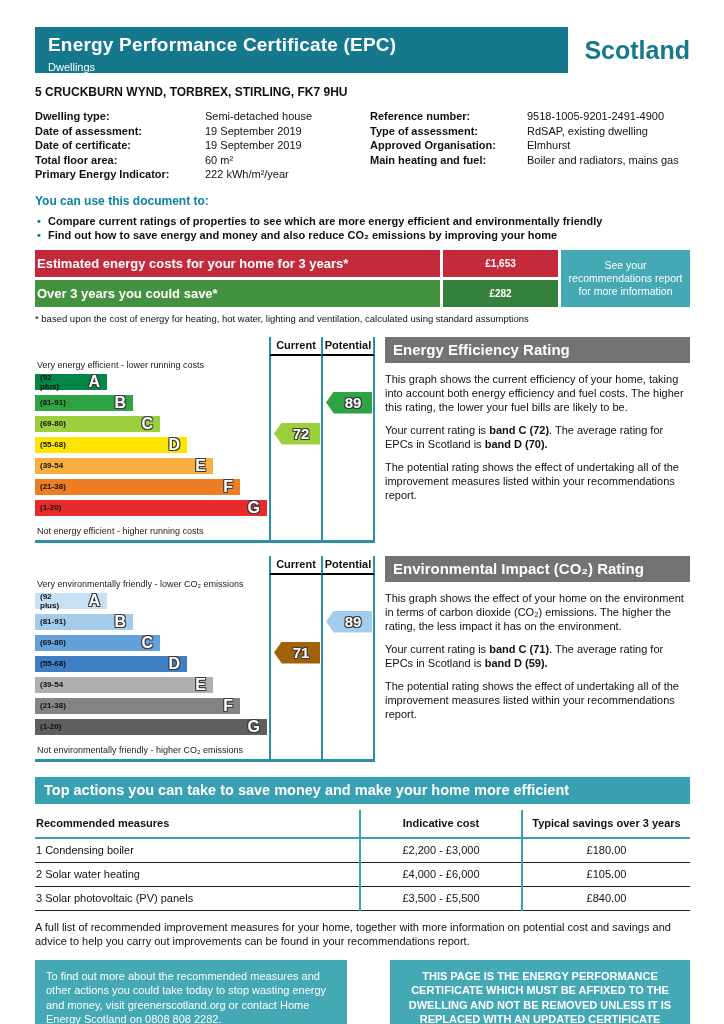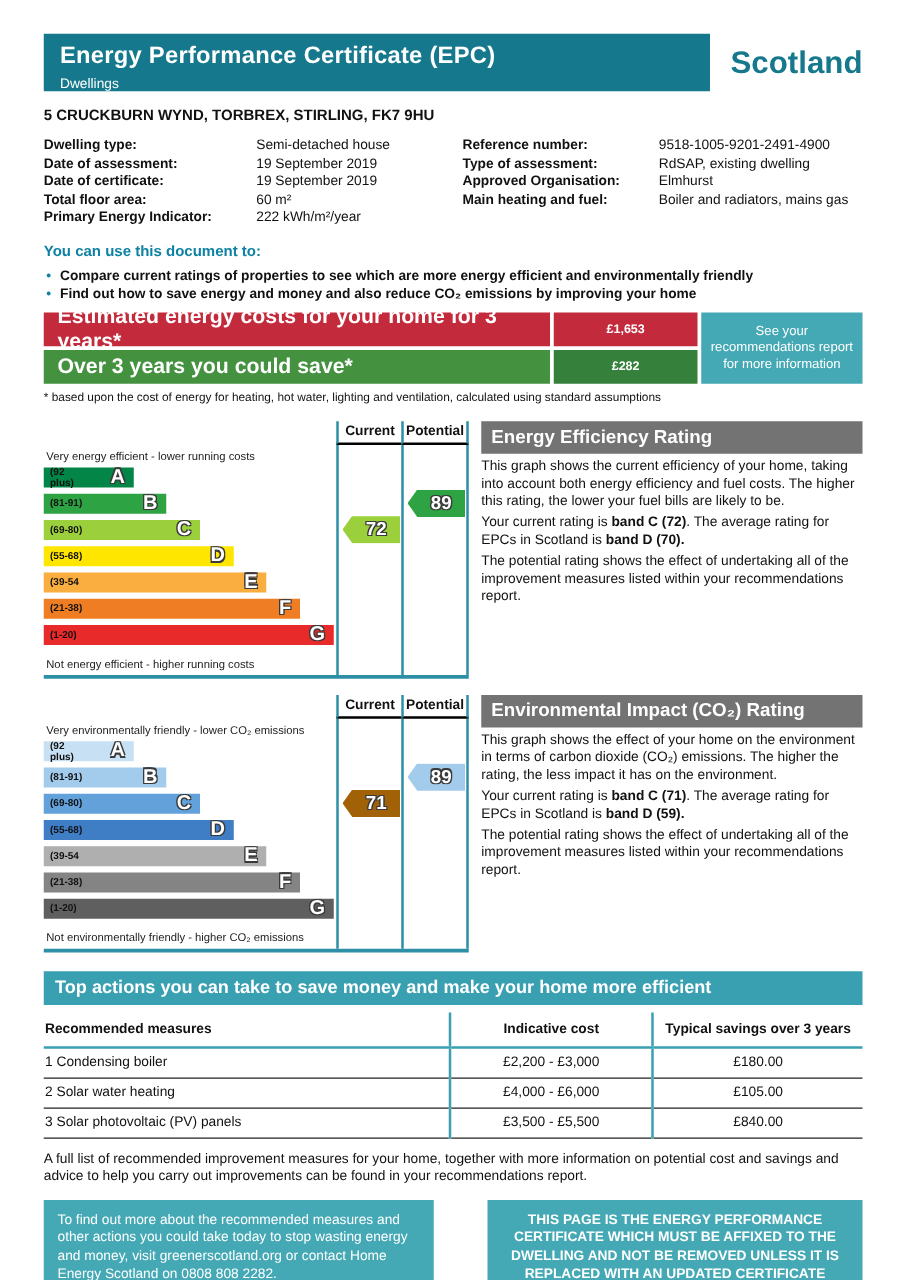--- a/index.html
+++ b/index.html
@@ -31,21 +31,21 @@
 
   
   .usage { margin-top:12px; }
   .usage-h { color:#0E82A3; font-size:12px; font-weight:bold; }
   .usage ul { list-style:none; margin-top:6px; }
   .usage li { position:relative; padding-left:13px; font-size:11px; font-weight:bold; line-height:14px; }
   .usage li::before { content:"•"; position:absolute; left:2px; color:#0E82A3; }
 
   
   .costs { margin-top:8px; display:grid; grid-template-columns:405px 115px 129px; grid-template-rows:27px 27px; gap:3px; }
-  .cost-label { color:#fff; font-size:17px; font-weight:bold; display:flex; align-items:center; padding-left:11px; }
+  .cost-label { color:#fff; font-size:13px; font-weight:bold; display:flex; align-items:center; padding-left:2px; }
   .cost-value { color:#fff; font-size:10px; font-weight:bold; display:flex; align-items:center; justify-content:center; }
   .bg-red { background:#C32B3C; }
   .bg-green { background:#44913F; }
   .bg-green2 { background:#35813B; }
   .cost-info { grid-column:3; grid-row:1 / 3; background:#44A8B5; color:#fff; font-size:10.5px;
                display:flex; align-items:center; justify-content:center; text-align:center; line-height:13px; padding:2px 6px; }
   .footnote { font-size:9.5px; margin-top:6px; color:#111; }
 
   
   .rating-section { display:flex; margin-top:13px; }
@@ -67,28 +67,28 @@
   .eb0{background:#028546}.eb1{background:#2DA343}.eb2{background:#9CCF3C}.eb3{background:#FFE600}
   .eb4{background:#FAAE3F}.eb5{background:#EF7D23}.eb6{background:#E92A2A}
   .cb0{background:#C8E0F4}.cb1{background:#A3CBEC}.cb2{background:#63A1DB}.cb3{background:#3F7EC5}
   .cb4{background:#AFAFAF}.cb5{background:#848484}.cb6{background:#5F5F5F}
   .side-col { position:relative; border-left:2px solid #2D8FA5; }
   .side-col.last { border-right:2px solid #2D8FA5; }
   .arrow { position:absolute; left:3px; width:46px; height:22px; display:flex; align-items:center; justify-content:center;
            padding-left:8px; clip-path:polygon(17% 0,100% 0,100% 100%,17% 100%,0 50%);
            color:#fff; font-size:15px; font-weight:bold;
            text-shadow:-1px -1px 0 #3a3a3a,1px -1px 0 #3a3a3a,-1px 1px 0 #3a3a3a,1px 1px 0 #3a3a3a; }
-  .at-b { top:36px; } .at-c { top:57px; }
+  .at-b { top:36px; } .at-c { top:67px; }
   .arr-cur-e{background:#9CCF3C} .arr-pot-e{background:#2DA343}
   .arr-cur-c{background:#a16207} .arr-pot-c{background:#A3CBEC}
 
   
   .panel { width:305px; margin-left:10px; }
   .panel-title { background:#737373; color:#fff; font-size:15px; font-weight:bold; padding:4px 8px 5px; }
-  .panel p { font-size:11px; line-height:14px; margin-top:3px; }
+  .panel p { font-size:11px; line-height:14px; margin-top:9px; }
   .panel b { font-weight:bold; }
 
   
   .actions-banner { margin-top:15px; background:#39A0B1; color:#fff; font-size:14.5px; font-weight:bold; padding:5px 9px 6px; }
   .atable { margin-top:6px; width:655px; border-collapse:collapse; }
   .atable .vh { border-left:2px solid #39A0B1; }
   .atable thead td { font-size:11px; font-weight:bold; padding:7px 4px 8px; border-bottom:2px solid #39A0B1; }
   .atable tbody td { font-size:11px; padding:5px 4px 6px; border-bottom:1.5px solid #222; }
   .atable td.c1 { width:325px; text-align:left; padding-left:1px; }
   .atable td.c2 { width:162px; text-align:center; }

